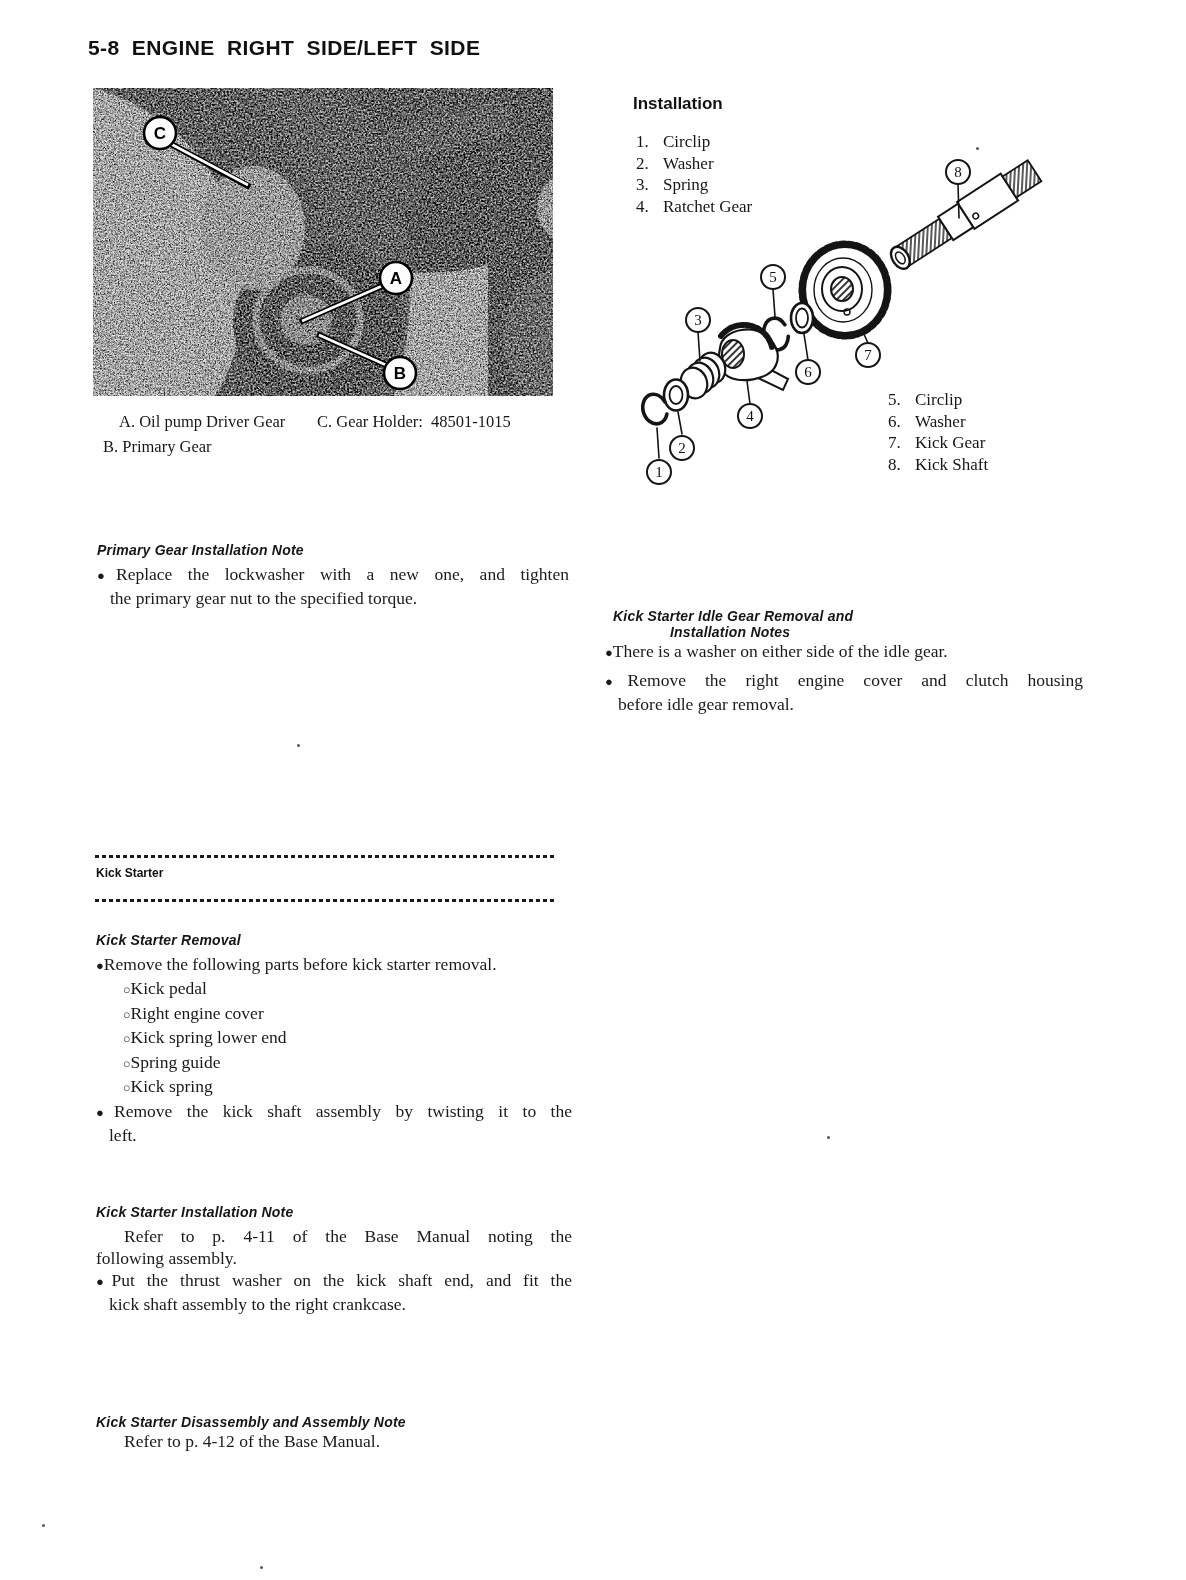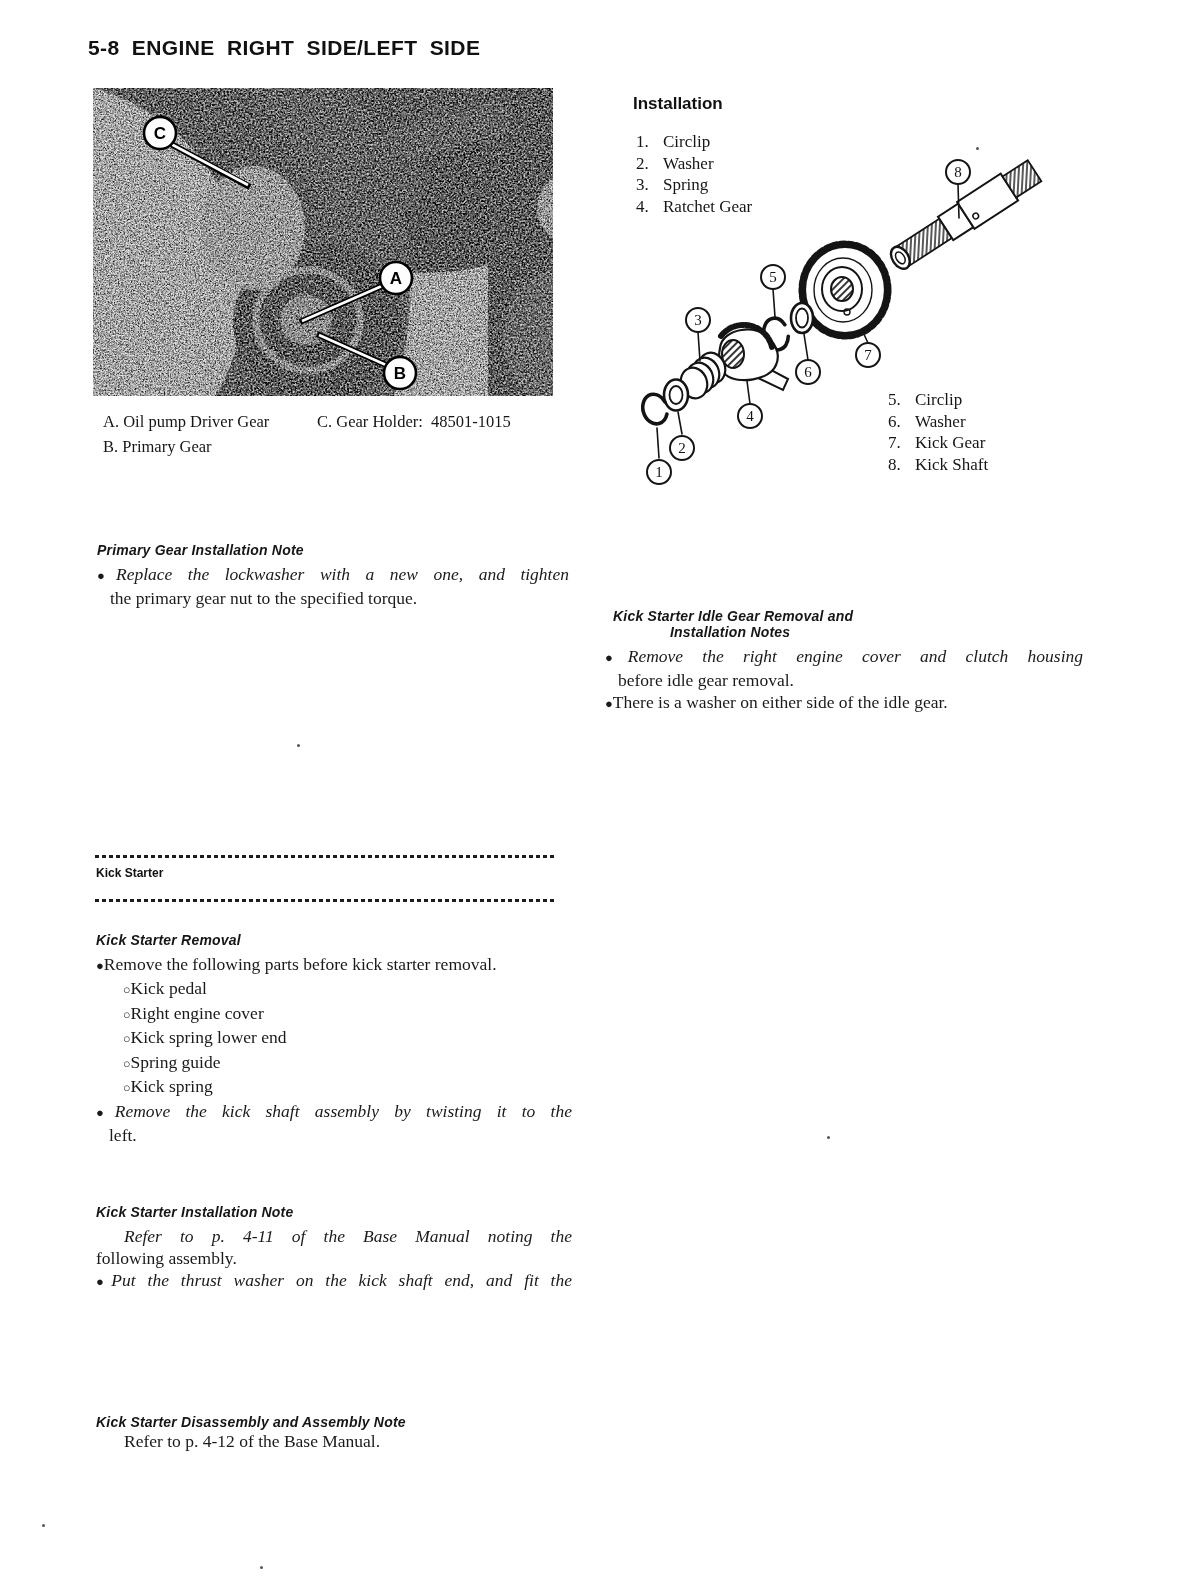--- a/index.html
+++ b/index.html
@@ -8,21 +8,21 @@
   .abs{position:absolute;}
   
   .h1{font-family:"Liberation Sans",sans-serif;font-weight:700;font-size:21px;
       letter-spacing:.4px;word-spacing:6px;color:#111;}
   .bold-sans{font-family:"Liberation Sans",sans-serif;font-weight:700;font-size:17px;color:#111;}
   .sec-title{font-family:"Liberation Sans",sans-serif;font-weight:700;font-size:12px;color:#111;}
   .ital{font-family:"Liberation Sans",sans-serif;font-weight:700;font-style:italic;
         font-size:14px;color:#161616;letter-spacing:.2px;}
   
   .body{font-size:17.5px;line-height:22px;color:#1a1a1a;}
-  .just{text-align:justify;text-align-last:justify;font-style:italic;}
+  .just{text-align:justify;text-align-last:justify;}
   .hang{padding-left:13px;}
   .mk{font-size:13px;}
   .mk-o{font-size:12.5px;}
   .sub{padding-left:27px;line-height:22.5px;}
   .indent1{text-indent:28px;}
   
   .plist{font-size:17px;line-height:21.5px;}
   .pn{display:inline-block;width:27px;}
   
   .dotrule{height:3px;background:repeating-linear-gradient(90deg,#1c1c1c 0 4px,transparent 4px 7px);}
@@ -88,21 +88,21 @@
         </g>
         <g>
           <circle cx="307" cy="285" r="16" fill="#fdfdfd" stroke="#000" stroke-width="2.6"></circle>
           <text x="307" y="291">B</text>
         </g>
       </g>
     </svg>
   </div>
 
   <div class="abs" style="left:103px;top:412px;width:470px;height:56px;">
-    <span class="abs cap" style="left:0;top:0;">A. Oil pump Driver Gear</span>
+    <span class="abs cap" style="left:16px;top:0;">A. Oil pump Driver Gear</span>
     <span class="abs cap" style="left:214px;top:0;">C. Gear Holder:  48501-1015</span>
     <span class="abs cap" style="left:0;top:25px;">B. Primary Gear</span>
   </div>
 
   <div class="abs bold-sans" style="left:633px;top:94px;">Installation</div>
 
   <div class="abs plist" style="left:636px;top:131px;">
     <div><span class="pn">1.</span><span>Circlip</span></div>
     <div><span class="pn">2.</span><span>Washer</span></div>
     <div><span class="pn">3.</span><span>Spring</span></div>
@@ -234,26 +234,26 @@
     <div class="ital">Primary Gear Installation Note</div>
     <div class="body" style="margin-top:5px;">
       <div class="just"><span class="mk">●</span><span>Replace the lockwasher with a new one, and tighten</span></div>
       <div class="hang">the primary gear nut to the specified torque.</div>
     </div>
   </div>
 
   <div class="abs" style="left:605px;top:608px;width:478px;">
     <div class="ital" style="padding-left:8px;">Kick Starter Idle Gear Removal and</div>
     <div class="ital" style="padding-left:65px;">Installation Notes</div>
+    <div class="body">
+      <span class="mk">●</span><span>There is a washer on either side of the idle gear.</span>
+    </div>
     <div class="body" style="margin-top:5px;">
       <div class="just"><span class="mk">●</span><span>Remove the right engine cover and clutch housing</span></div>
       <div class="hang">before idle gear removal.</div>
-    </div>
-    <div class="body">
-      <span class="mk">●</span><span>There is a washer on either side of the idle gear.</span>
     </div>
   </div>
 
   <div class="abs dotrule" style="left:95px;top:855px;width:462px;"></div>
   <div class="abs sec-title" style="left:96px;top:866px;">Kick Starter</div>
   <div class="abs dotrule" style="left:95px;top:899px;width:462px;"></div>
 
   <div class="abs" style="left:96px;top:932px;width:476px;">
     <div class="ital">Kick Starter Removal</div>
     <div class="body" style="margin-top:5px;">
@@ -271,20 +271,21 @@
   </div>
 
   <div class="abs" style="left:96px;top:1204px;width:476px;">
     <div class="ital">Kick Starter Installation Note</div>
     <div class="body" style="margin-top:5px;">
       <div class="just indent1">Refer to p. 4-11 of the Base Manual noting the</div>
       <div>following assembly.</div>
     </div>
     <div class="body">
       <div class="just"><span class="mk">●</span><span>Put the thrust washer on the kick shaft end, and fit the</span></div>
+      <div class="hang">kick shaft assembly to the right crankcase.</div>
     </div>
   </div>
 
   <div class="abs" style="left:96px;top:1414px;width:476px;">
     <div class="ital">Kick Starter Disassembly and Assembly Note</div>
     <div class="body indent1" style="">Refer to p. 4-12 of the Base Manual.</div>
   </div>
 
   <div class="speck" style="left:976px;top:147px;width:3px;height:3px;"></div>
   <div class="speck" style="left:297px;top:744px;width:3px;height:3px;"></div>

